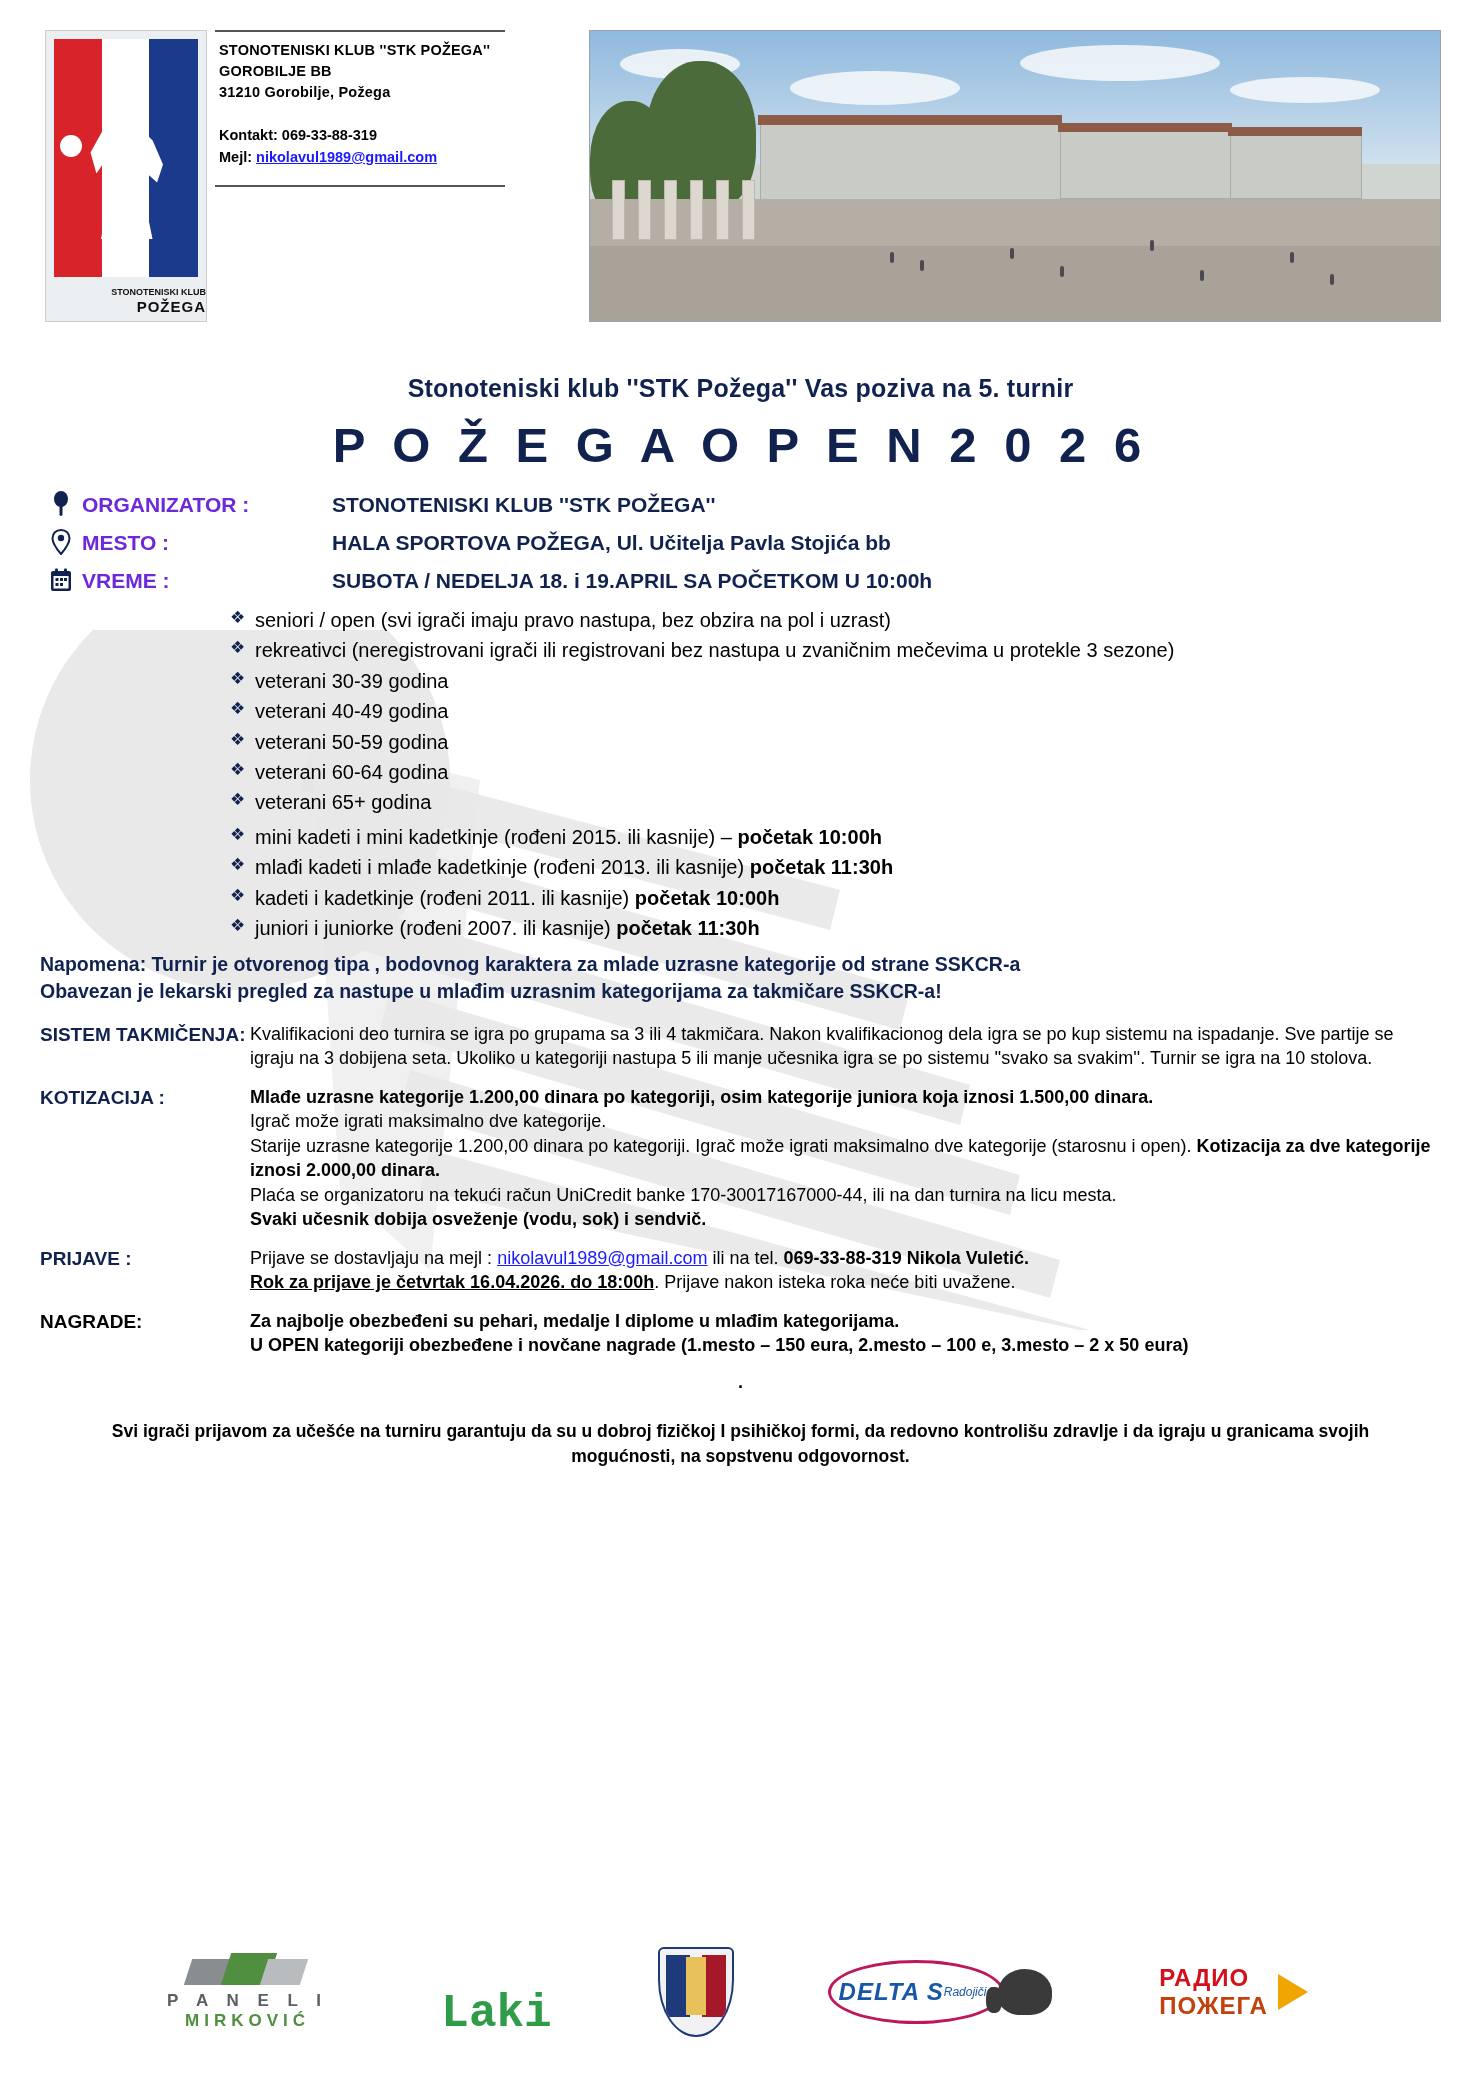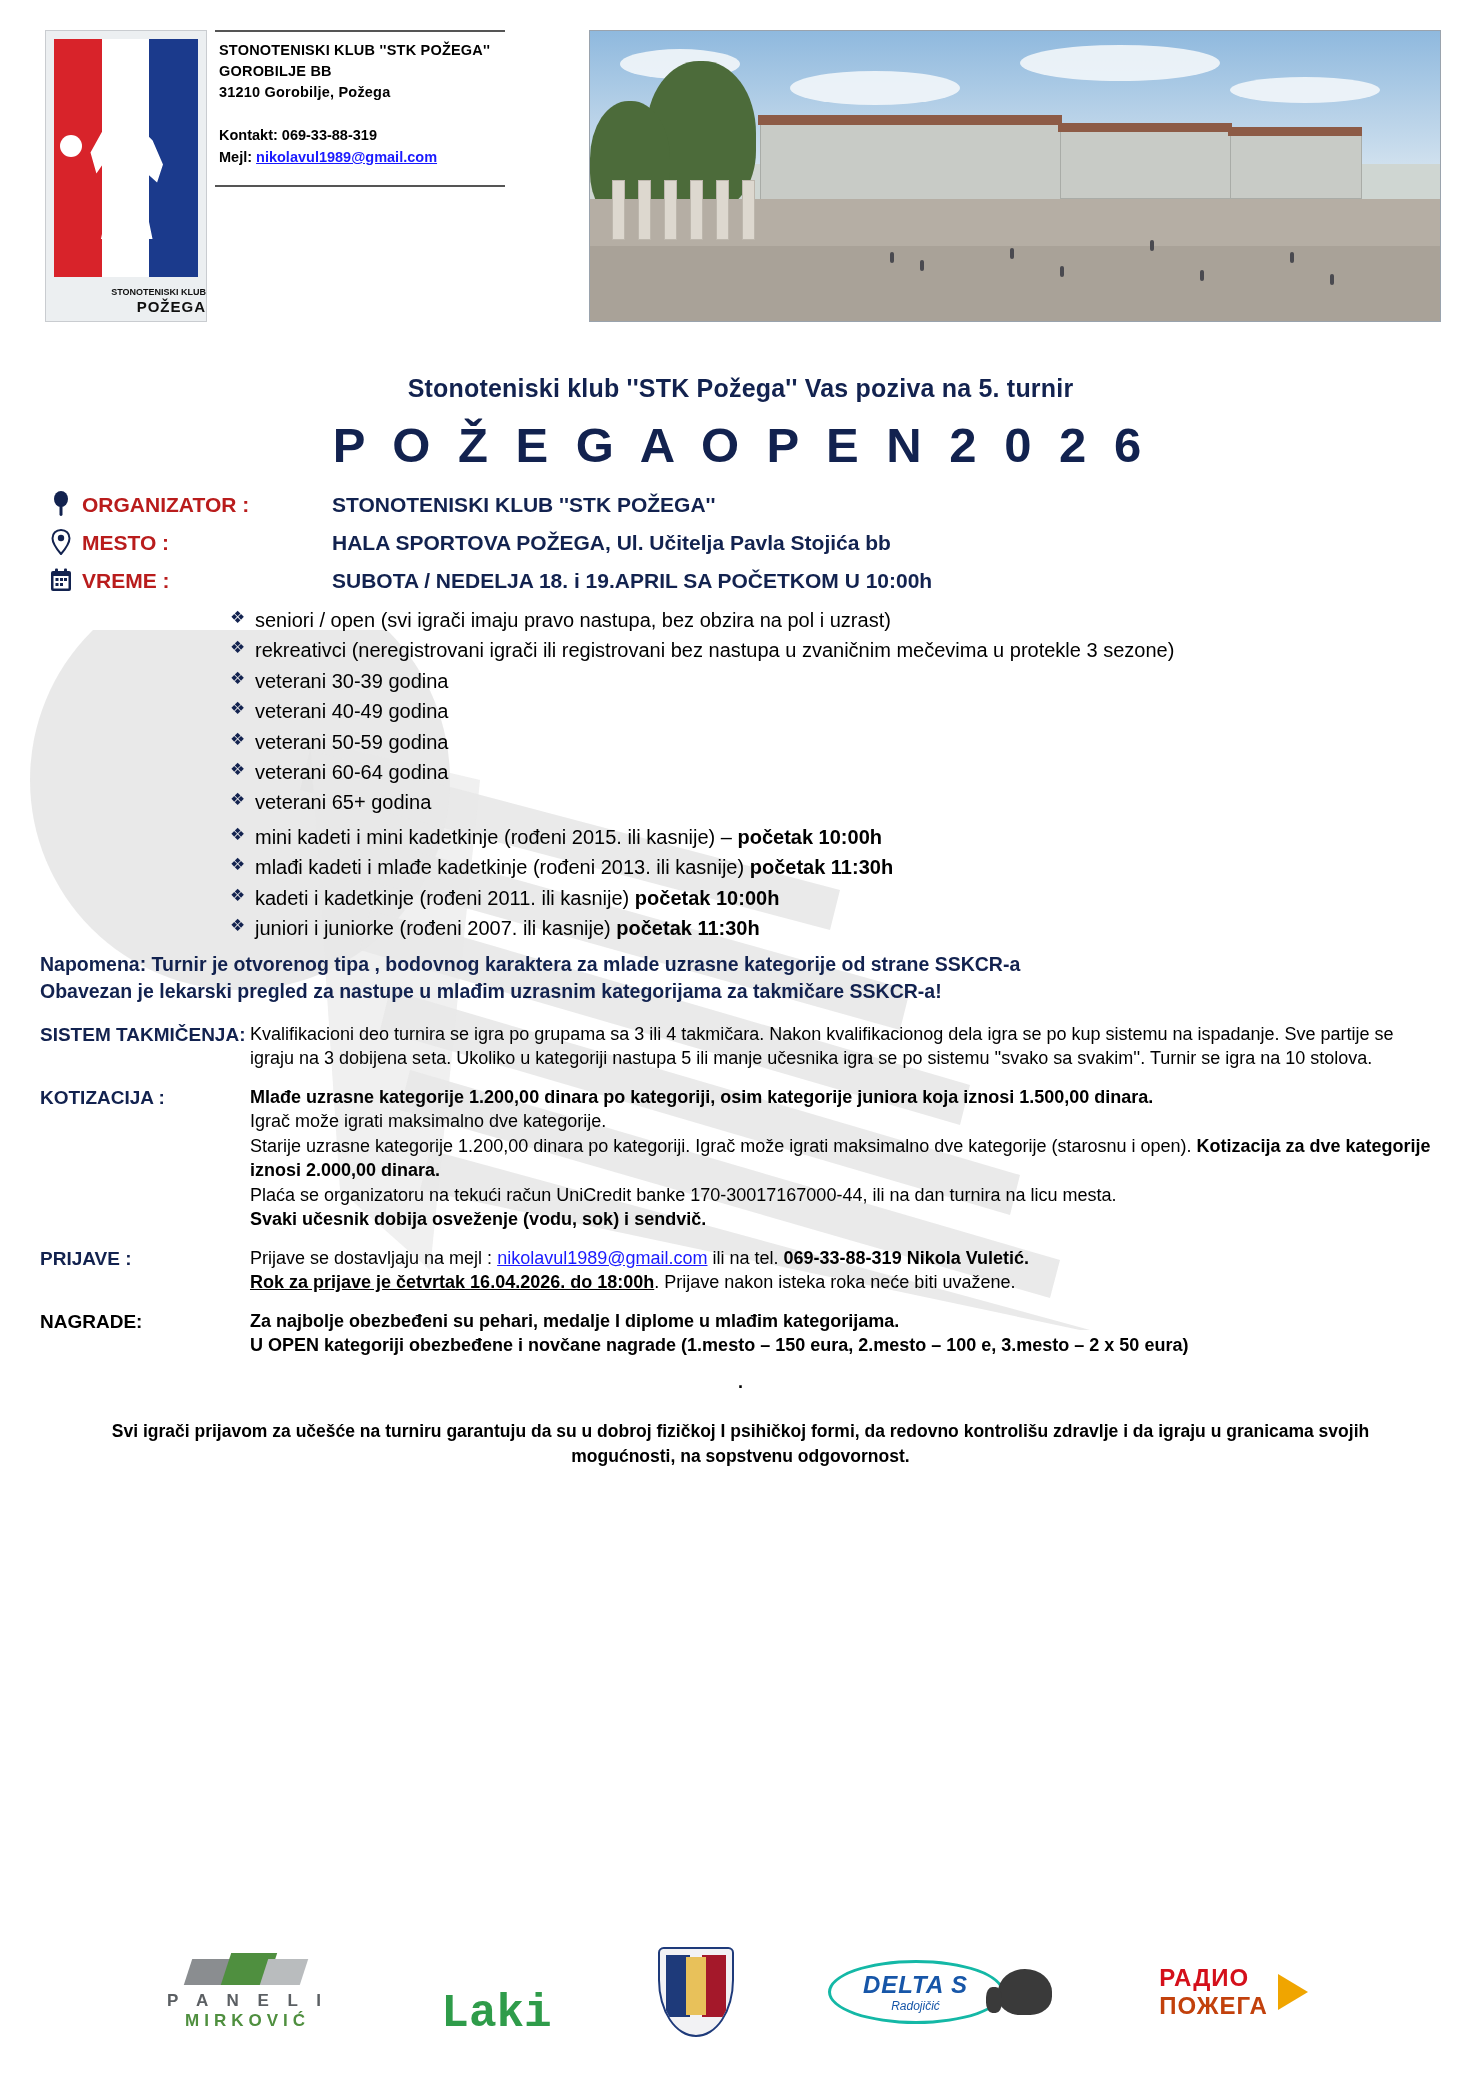--- a/index.html
+++ b/index.html
@@ -122,21 +122,21 @@
   }
 
   
   .info-block{margin-top:18px;position:relative;z-index:2;}
   .info-row{display:flex;align-items:flex-start;margin-bottom:5px;}
   .info-icon{
     width:42px;flex:0 0 42px;text-align:center;color:#12224f;font-size:22px;line-height:28px;
   }
   .info-label{
     flex:0 0 250px;
-    font-size:21px;font-weight:bold;color:#b91c1c;line-height:28px;
+    font-size:21px;font-weight:bold;color:#6d28d9;line-height:28px;
   }
   .info-value{
     font-size:21px;font-weight:bold;color:#12224f;line-height:28px;
   }
 
   .cat-head{
     font-size:21px;font-weight:bold;color:#12224f;margin-top:10px;position:relative;z-index:2;
   }
   ul.cats{margin:4px 0 0 0;padding:0;list-style:none;position:relative;z-index:2;}
   ul.cats li{
@@ -203,21 +203,21 @@
   .sp-laki{width:140px;}
   .sp-laki .word{font-size:46px;font-weight:bold;color:#2f9c4a;font-family:Liberation Mono, monospace;margin-top:43px;}
 
   .sp-grb{width:90px;}
   .grb{width:72px;height:86px;background:#f2f2f4;border:2px solid #1e3a7a;border-radius:6px 6px 40px 40px/6px 6px 60px 60px;position:relative;overflow:hidden;}
   .grb .l{position:absolute;left:6px;top:6px;width:24px;height:62px;background:#1e3a7a;}
   .grb .r{position:absolute;right:6px;top:6px;width:24px;height:62px;background:#a4182a;}
   .grb .c{position:absolute;left:50%;top:8px;transform:translateX(-50%);width:20px;height:58px;background:#e8c15a;}
 
   .sp-delta{width:230px;flex-direction:row;}
-  .delta-oval{width:170px;height:58px;border:3px solid #14b8a6;border-radius:50%;display:flex;align-items:center;justify-content:center;flex-direction:column;text-align:right;}
+  .delta-oval{width:170px;height:58px;border:3px solid #be185d;border-radius:50%;display:flex;align-items:center;justify-content:center;flex-direction:row;text-align:right;}
   .delta-oval .d1{font-size:24px;font-weight:bold;color:#1756a8;font-style:italic;letter-spacing:1px;}
   .delta-oval .d2{font-size:12px;color:#1756a8;font-style:italic;}
   .eleph{width:54px;height:46px;background:#3a3a3a;border-radius:50% 50% 40% 40%;margin-left:-6px;position:relative;}
   .eleph:after{content:"";position:absolute;left:-12px;bottom:2px;width:16px;height:26px;background:#3a3a3a;border-radius:40%;}
 
   .sp-radio{width:190px;}
   .sp-radio .r1x{font-size:24px;font-weight:bold;color:#d4101b;letter-spacing:1px;}
   .sp-radio .r2x{font-size:24px;font-weight:bold;color:#c2410c;letter-spacing:1px;}
   .sp-radio .tri{width:0;height:0;border-top:18px solid transparent;border-bottom:18px solid transparent;border-left:30px solid #f0a500;margin-left:10px;}
 </style>

